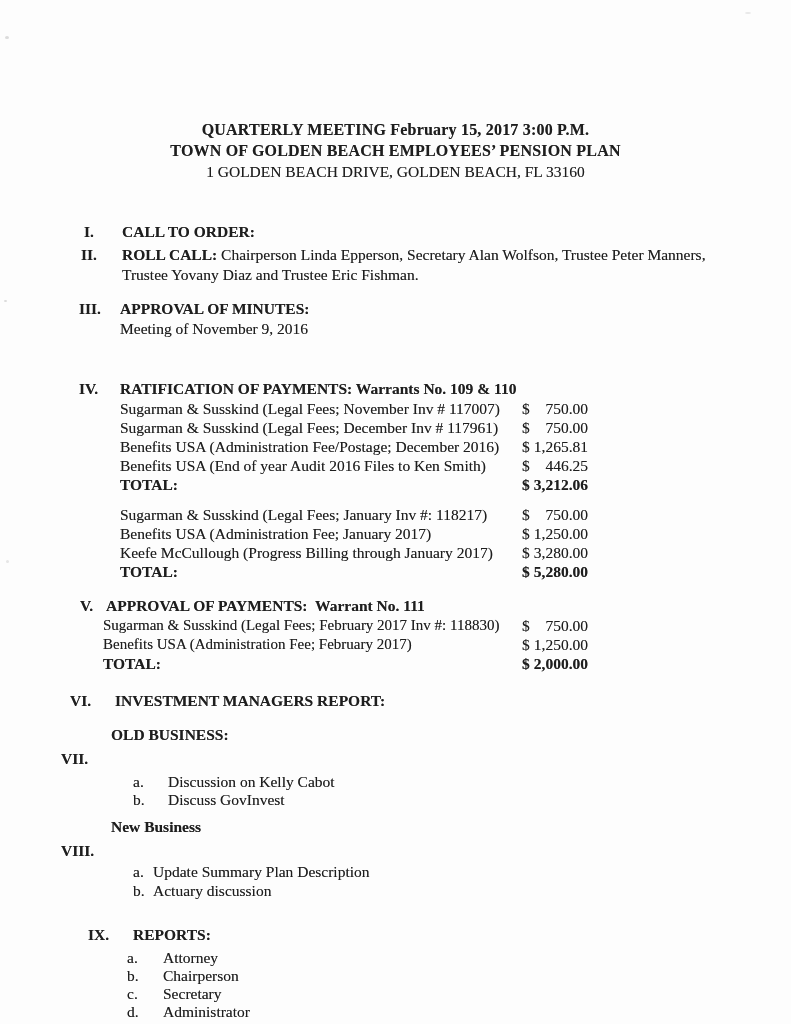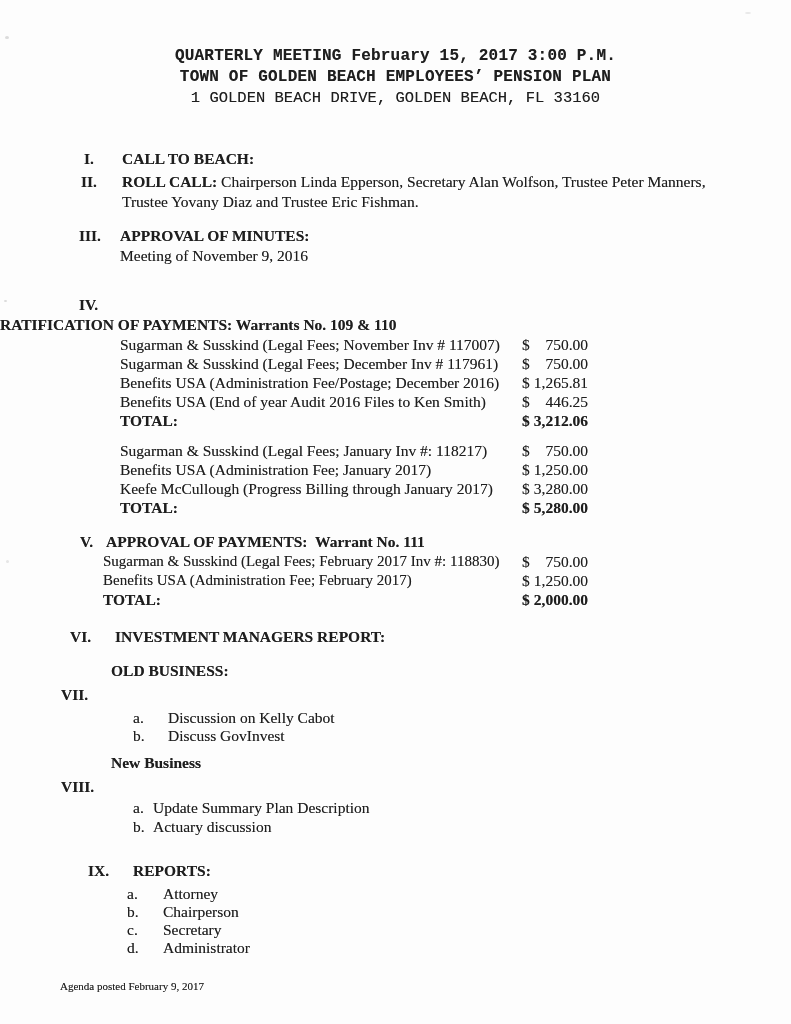--- a/index.html
+++ b/index.html
@@ -16,21 +16,21 @@
     overflow: hidden;
     text-shadow: 0 0 0.6px rgba(40,40,40,0.55);
   }
   
   .speck { position: absolute; background: #b9b9b9; border-radius: 50%; opacity: .5; }
   .sp1 { left: 5px;  top: 36px;  width: 4px; height: 3px; }
   .sp2 { left: 4px;  top: 300px; width: 3px; height: 2px; }
   .sp3 { left: 6px;  top: 560px; width: 3px; height: 3px; opacity:.35; }
   .sp4 { left: 745px;top: 12px;  width: 6px; height: 2px; opacity:.3; }
 
-  .doc-header { margin: 0; padding-top: 46px; text-align: center; line-height: 21px; font-family: Liberation Mono, monospace; }
+  .doc-header { margin: 0; padding-top: 119px; text-align: center; line-height: 21px; }
   .doc-header .h-bold { font-weight: bold; font-size: 16px; letter-spacing: .2px; }
   .doc-header .h-reg  { font-size: 15.5px; }
 
   .sec { display: flex; align-items: flex-start; line-height: 20px; }
   .num { font-weight: bold; flex: none; white-space: pre; }
   .sec-title { font-weight: bold; white-space: pre-wrap; }
 
   
   .ind-a  .num { margin-left: 84px;  width: 38px; }   
   .ind-b  .num { margin-left: 81px;  width: 41px; }   
@@ -62,21 +62,21 @@
   .viii-items .marker { flex: none; width: 20px; }
   .ix-items { margin-left: 127px; margin-top: 4px; }
   .ix-items .marker { flex: none; width: 36px; }
 
   .footer { margin-left: 60px; font-size: 11px; }
 
   
   .mt-sec1 { margin-top: 40px; }
   .mt-sec2 { margin-top: 3px; }
   .mt-sec3 { margin-top: 14px; }
-  .mt-sec4 { margin-top: 29px; flex-direction: column; }
+  .mt-sec4 { margin-top: 40px; }
   .mt-grp2 { margin-top: 11px; }
   .mt-sec5 { margin-top: 15px; }
   .mt-sec6 { margin-top: 18px; }
   .mt-sec7 { margin-top: 14px; }
   .mt-sec8 { margin-top: 8px; }
   .mt-sec9 { margin-top: 25px; }
   .mt-foot { margin-top: 23px; }
 </style>
 </head>
 <body>
@@ -88,21 +88,21 @@
   <span class="speck sp4"></span>
 
   <div class="doc-header">
     <div class="h-bold">QUARTERLY MEETING February 15, 2017 3:00 P.M.</div>
     <div class="h-bold">TOWN OF GOLDEN BEACH EMPLOYEES’ PENSION PLAN</div>
     <div class="h-reg">1 GOLDEN BEACH DRIVE, GOLDEN BEACH, FL 33160</div>
   </div>
 
   <div class="sec ind-a mt-sec1">
     <span class="num">I.</span>
-    <span class="sec-title">CALL TO BEACH:</span>
+    <span class="sec-title">CALL TO ORDER:</span>
   </div>
 
   <div class="sec ind-b mt-sec2">
     <span class="num">II.</span>
     <div class="sec-body">
       <span class="inline-title">ROLL CALL:</span>
       <span>Chairperson Linda Epperson, Secretary Alan Wolfson, Trustee Peter Manners, Trustee Yovany Diaz and Trustee Eric Fishman.</span>
     </div>
   </div>
 

